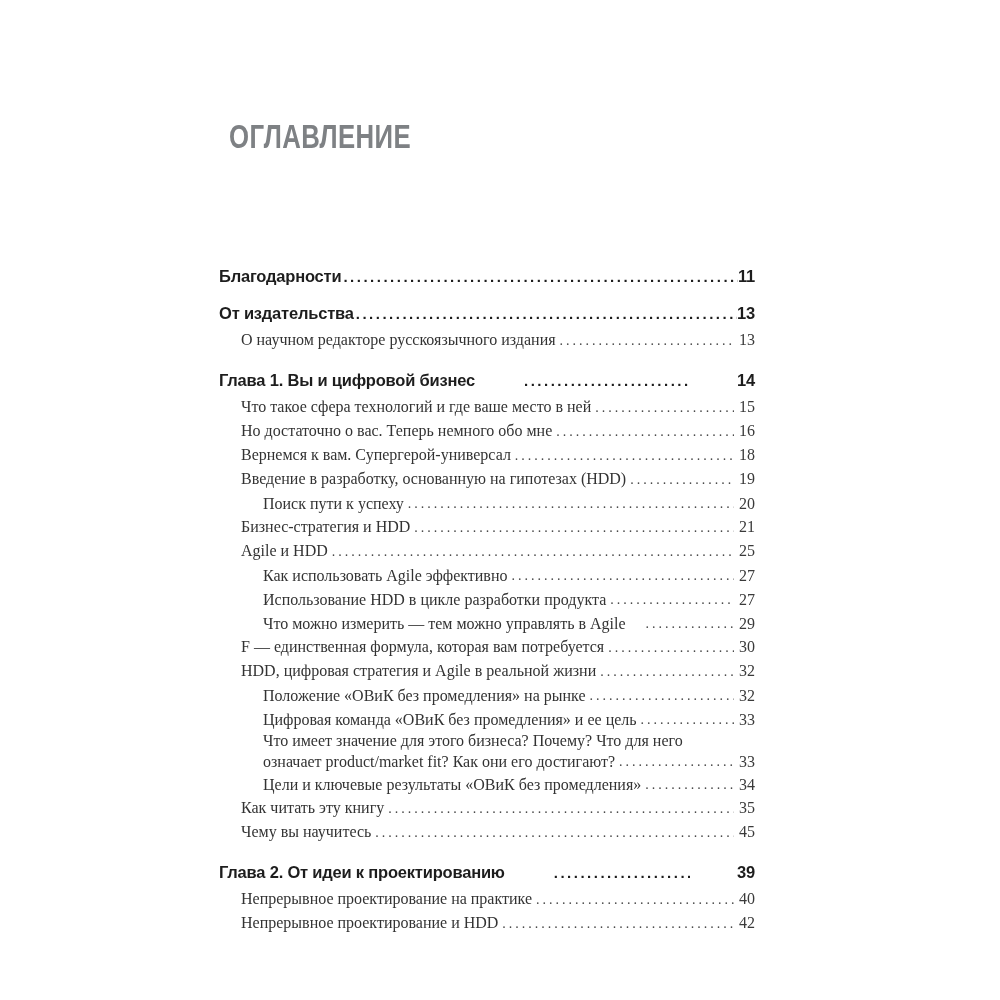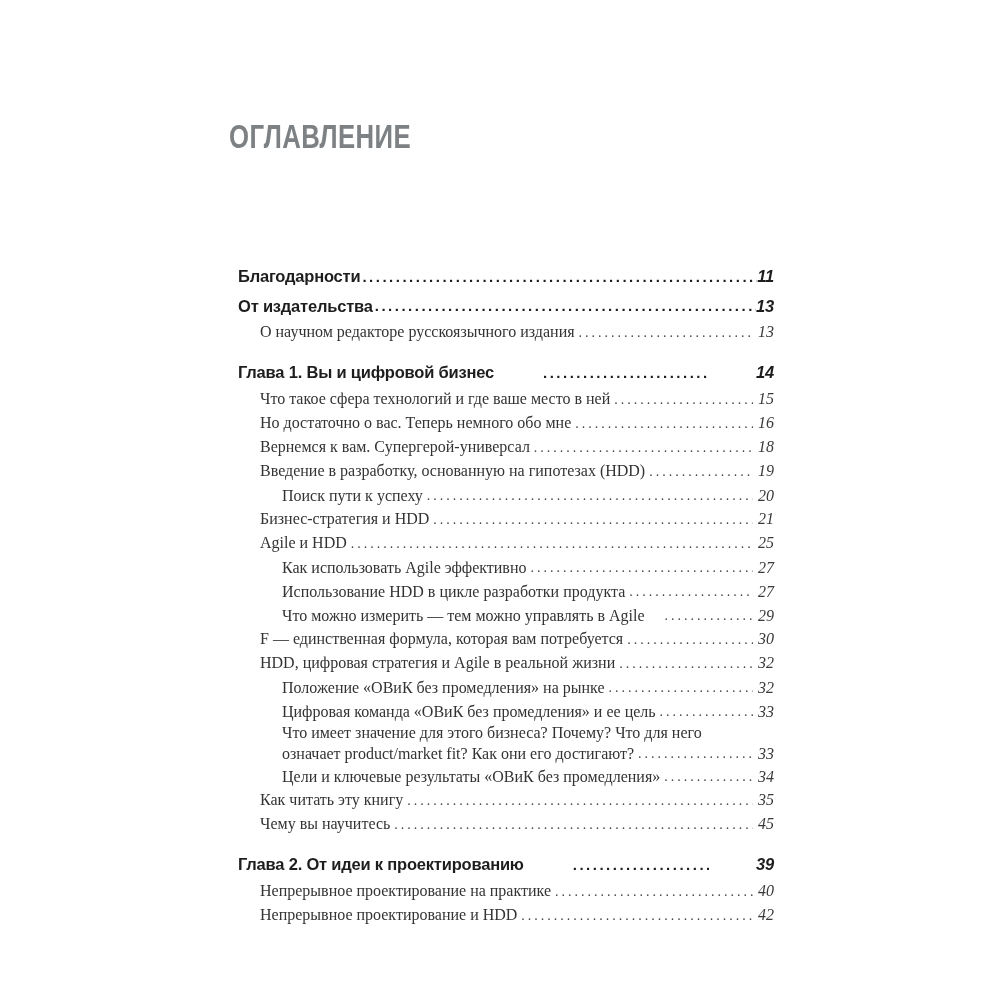--- a/index.html
+++ b/index.html
@@ -23,21 +23,21 @@
     font-weight: bold;
     font-size: 33px;
     letter-spacing: 0.5px;
     color: #7e8184;
     transform: scaleX(0.78);
     transform-origin: left top;
     white-space: nowrap;
   }
   .toc {
     position: absolute;
-    left: 238px;
+    left: 219px;
     top: 262px;
     width: 536px;
     font-family: "Liberation Serif", serif;
     font-size: 16px;
     color: #333333;
   }
   .row {
     display: flex;
     align-items: baseline;
     line-height: 23px;
@@ -45,21 +45,21 @@
   }
   .row.tight { line-height: 20px; }
   .row.chapter {
     font-family: "Liberation Sans", sans-serif;
     font-weight: bold;
     font-size: 16.5px;
     letter-spacing: -0.2px;
     color: #1d1d1d;
     line-height: 28px;
   }
-  .gap-small { margin-top: 0; align-items: center; }
+  .gap-small { margin-top: 8px; }
   .gap-large { margin-top: 14px; gap: 47px; }
   .ind1 { padding-left: 22px; }
   .ind2 { padding-left: 44px; align-items: center; }
   .label { flex: 0 0 auto; }
   .dots {
     flex: 1 1 auto;
     overflow: hidden;
     white-space: nowrap;
     margin: 0 5px 0 4px;
     color: #4a4a4a;
@@ -74,21 +74,20 @@
     margin: 0 0 0 2px;
   }
   .chapter .dots::after {
     font-size: 15px;
     font-weight: bold;
     letter-spacing: 2.5px;
   }
   .num {
     flex: 0 0 auto;
     color: #3a3a3a;
-    font-style: italic;
   }
   .chapter .num { color: #1d1d1d; }
 </style>
 </head>
 <body>
 
 <div class="page">
   <h1 class="doc-title">ОГЛАВЛЕНИЕ</h1>
   <div class="toc">
       <div class="row chapter">

